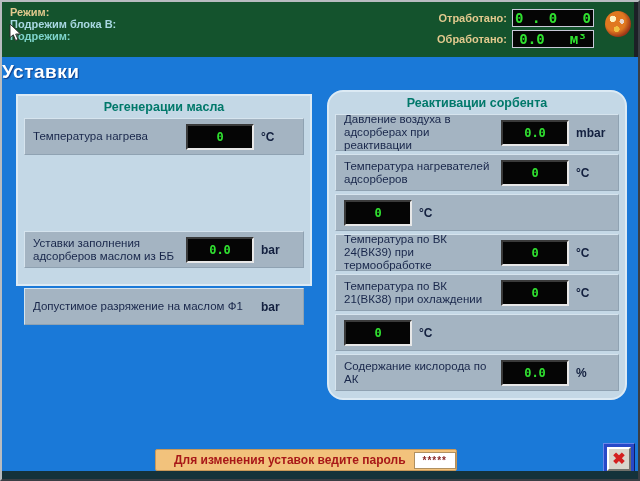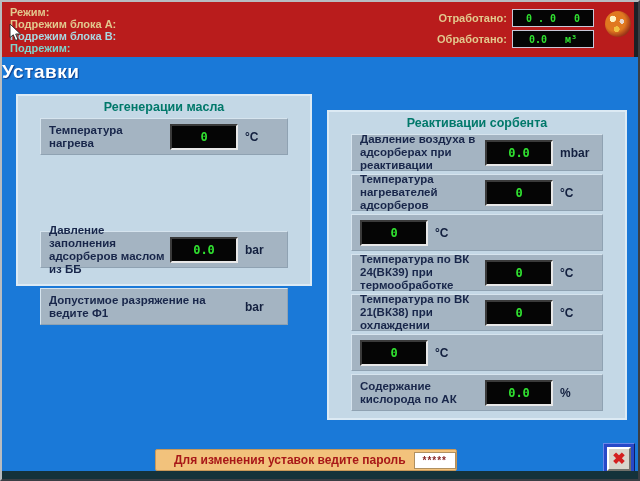--- a/index.html
+++ b/index.html
@@ -4,68 +4,68 @@
 <style>
   html,body { margin:0; padding:0; background:#444; }
   .screen {
     position:relative; width:640px; height:481px; overflow:hidden;
     box-sizing:border-box;
     font-family:"Liberation Sans", sans-serif;
     background:#1a79d8;
     border:2px solid; border-color:#b8bcc0 #3a3e44 #3a3e44 #b8bcc0;
   }
   
-  .topbar { position:absolute; left:0; top:0; width:100%; height:55px; background:#b91c1c; }
+  .topbar { position:absolute; left:0; top:0; width:100%; height:55px; background:#14532d; }
   .top-labels { position:absolute; left:8px; top:4px; }
   .top-label { font-size:11px; font-weight:bold; line-height:12px; white-space:nowrap; }
   .counters { position:absolute; right:44px; top:7px; }
   .counter-row { display:flex; align-items:center; justify-content:flex-end; gap:5px; margin-bottom:3px; }
   .counter-label { font-size:11px; font-weight:bold; color:#e2c98e; white-space:nowrap;margin-left:6px; }
   .led-box {
     width:80px; height:16px; background:#050505; border:1px solid #c8c8d8;
     display:flex; align-items:center; justify-content:center; gap:4px;
-    font-family:"DejaVu Sans Mono", monospace; font-size:10px; font-weight:bold;
+    font-family:"DejaVu Sans Mono", monospace; font-size:14px; font-weight:bold;
     color:#30e030; white-space:pre;
   }
   .logo {
     position:absolute; right:7px; top:9px; width:26px; height:26px; border-radius:50%;
     background:
       radial-gradient(circle at 30% 30%, #fff2c0 0 12%, rgba(0,0,0,0) 13%),
       radial-gradient(circle at 65% 40%, #e8d8d0 0 10%, rgba(0,0,0,0) 11%),
       radial-gradient(circle at 45% 70%, #f0c040 0 12%, rgba(0,0,0,0) 13%),
       radial-gradient(circle at 40% 40%, #e07820 0 45%, #a03818 70%, #5a2410 100%);
   }
   .edge-right { position:absolute; right:0; top:0; width:4px; height:55px; background:#1c2026; }
   
   .page-title {
     position:absolute; left:0; top:59px; width:100%; 
     color:#ffffff; font-size:19px; font-weight:bold; letter-spacing:0.5px;
     text-shadow:1px 1px 1px rgba(0,0,60,0.5);
   }
   
   .panel {
     position:absolute; box-sizing:border-box; background:#c4d8e6;
-    border:2px solid #dceaf4; padding:3px 22px;
+    border:2px solid #dceaf4; padding:3px 6px;
   }
   .panel-left  { left:14px;  top:92px; width:296px; height:192px; }
-  .panel-right { left:325px; top:108px; width:300px; height:310px; }
+  .panel-right { left:325px; top:88px; width:300px; height:310px;border-radius:16px; }
   .panel-title {
     height:18px; text-align:center; color:#00786a;
     font-size:12.5px; font-weight:bold; padding-top:1px;
   }
   .rows { display:flex; flex-direction:column; gap:20px; }
   .panel-right .rows { gap:3px; }
   .row {
     flex:none; height:37px; box-sizing:border-box; background:#a4b4c2;
     border:1px solid; border-color:#d6e4ee #8fa2b2 #8fa2b2 #d6e4ee;
     display:flex; align-items:center; padding:0 6px 0 8px;
   }
   .spacer { flex:none; height:36px; }
   .row-label {
-    flex:1; font-size:11.5px; font-weight:bold; color:#18264a; line-height:13px;
+    flex:1; font-size:11.5px; font-weight:normal; color:#18264a; line-height:13px;
     padding-right:4px;
   }
   .val-box {
     flex:none; width:64px; height:22px; background:#050505;
     border:2px solid; border-color:#3a3a3a #e8e8e8 #e8e8e8 #3a3a3a;
     display:flex; align-items:center; justify-content:center;
     font-family:"DejaVu Sans Mono", monospace; font-size:12px; font-weight:bold; color:#30e030;
   }
   .row-unit {
     flex:none; width:36px; margin-left:7px; font-size:12px; font-weight:bold;
@@ -98,21 +98,20 @@
   .cursor { position:absolute; left:7px; top:21px; }
 </style>
 </head>
 <body>
 
 <div class="screen">
 
   <div class="topbar">
     <div class="top-labels" id="top-labels">
         <div class="top-label" style="color: rgb(226, 201, 142);">Режим:</div>
-        <div class="top-label" style="color: rgb(226, 201, 142);">Подрежим блока А:</div>
         <div class="top-label" style="color: rgb(169, 216, 226);">Подрежим блока В:</div>
         <div class="top-label" style="color: rgb(127, 212, 204);">Подрежим:</div>
       </div>
     <div class="counters" id="counters">
         <div class="counter-row">
           <span class="counter-label">Отработано:</span>
           <span class="led-box">0 . 0   0</span>
         </div>
         <div class="counter-row">
           <span class="counter-label">Обработано:</span>
@@ -128,26 +127,26 @@
   <div class="panel panel-left">
     <div class="panel-title">Регенерации масла</div>
     <div class="rows">
         <div class="row">
           <span class="row-label">Температура нагрева</span>
           <span class="val-box">0</span>
           <span class="row-unit">°C</span>
         </div>
         <div class="spacer"></div>
         <div class="row">
-          <span class="row-label">Давление заполнения адсорберов маслом из ББ</span>
+          <span class="row-label">Уставки заполнения адсорберов маслом из ББ</span>
           <span class="val-box">0.0</span>
           <span class="row-unit">bar</span>
         </div>
         <div class="row">
-          <span class="row-label">Допустимое разряжение на ведите Ф1</span>
+          <span class="row-label">Допустимое разряжение на маслом Ф1</span>
           <span class="row-unit">bar</span>
         </div>
       </div>
   </div>
 
   <div class="panel panel-right">
     <div class="panel-title">Реактивации сорбента</div>
     <div class="rows">
         <div class="row">
           <span class="row-label">Давление воздуха в адсорберах при реактивации</span>

